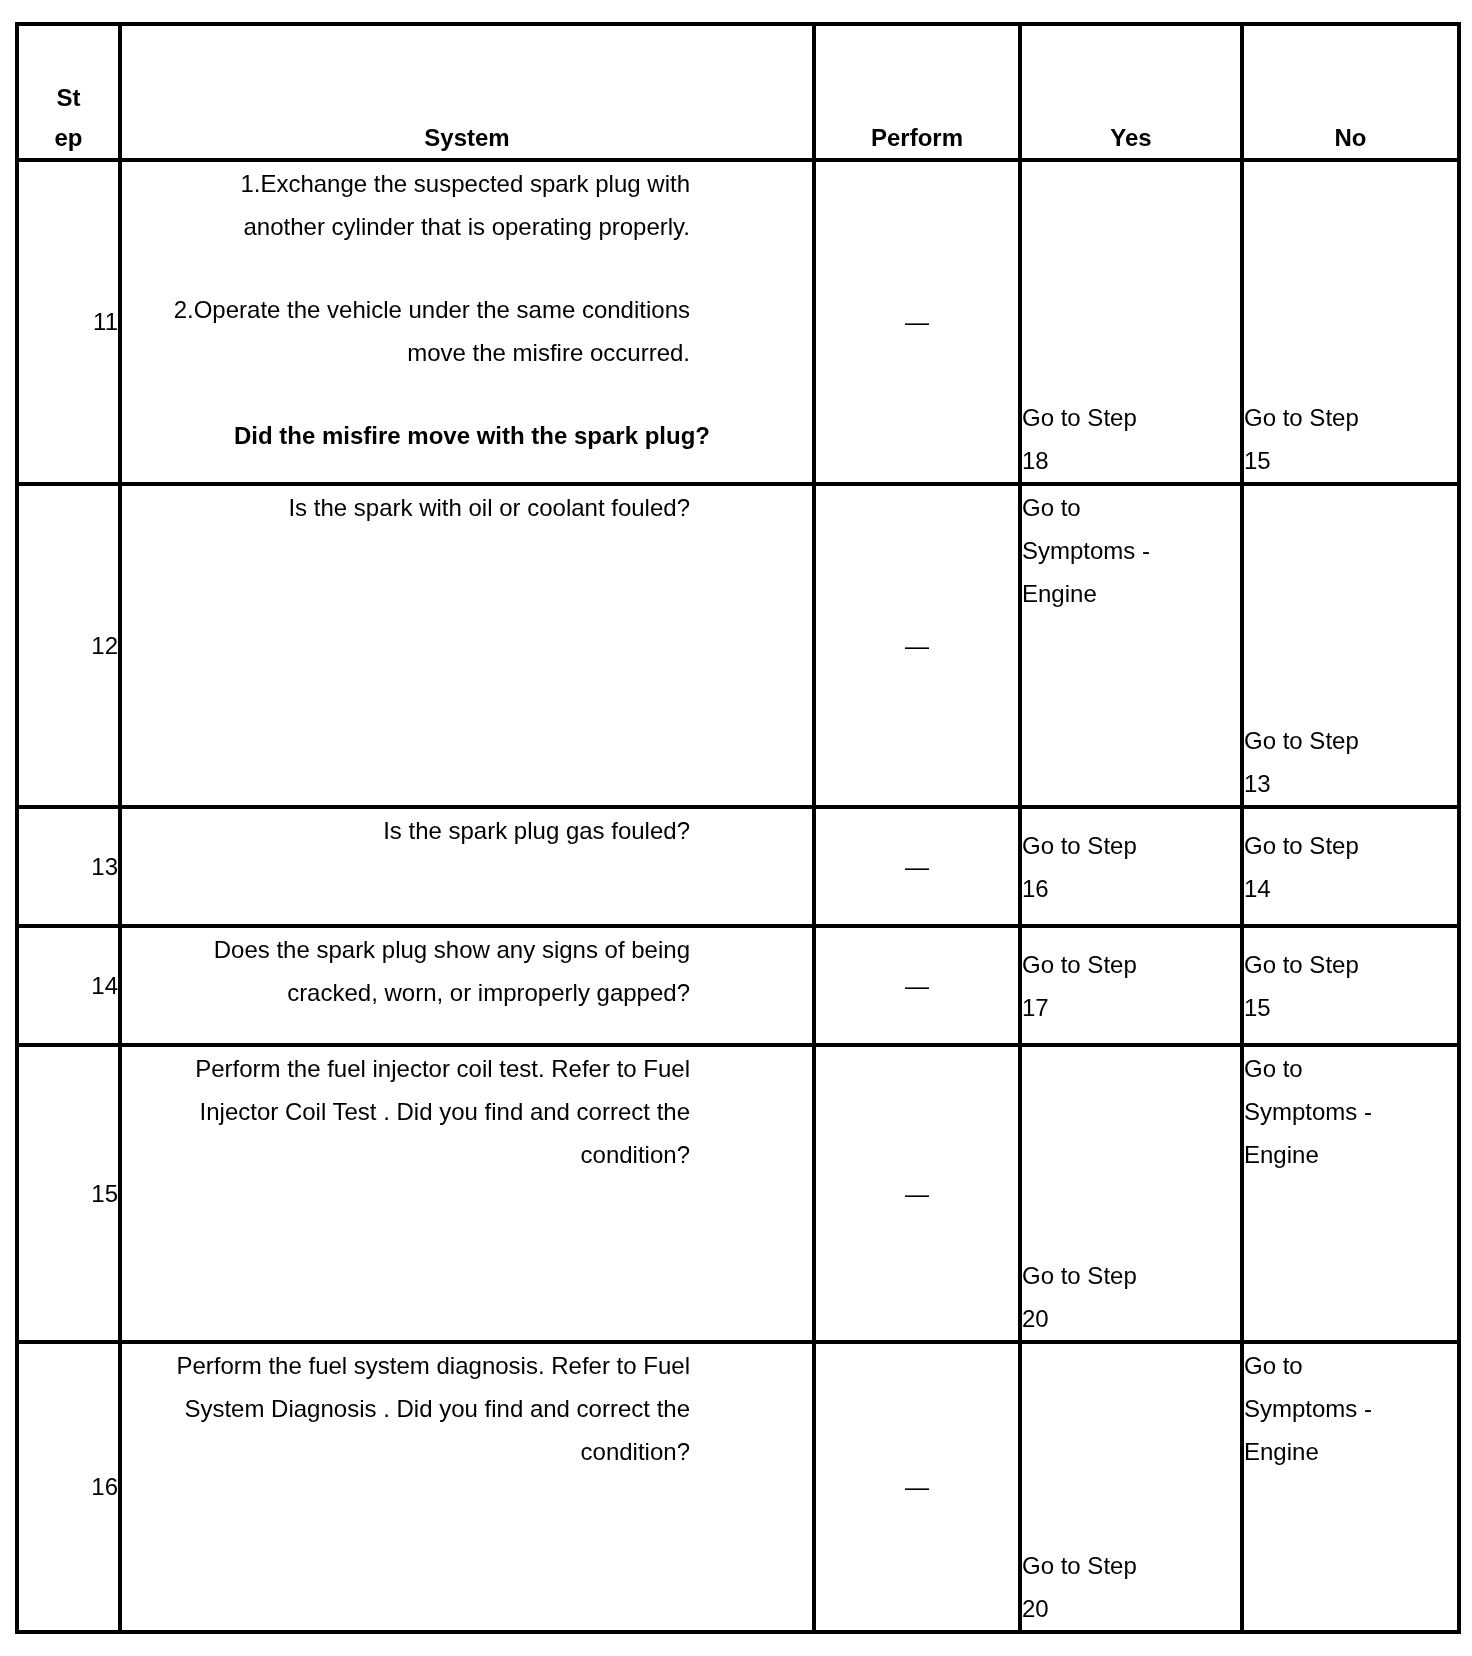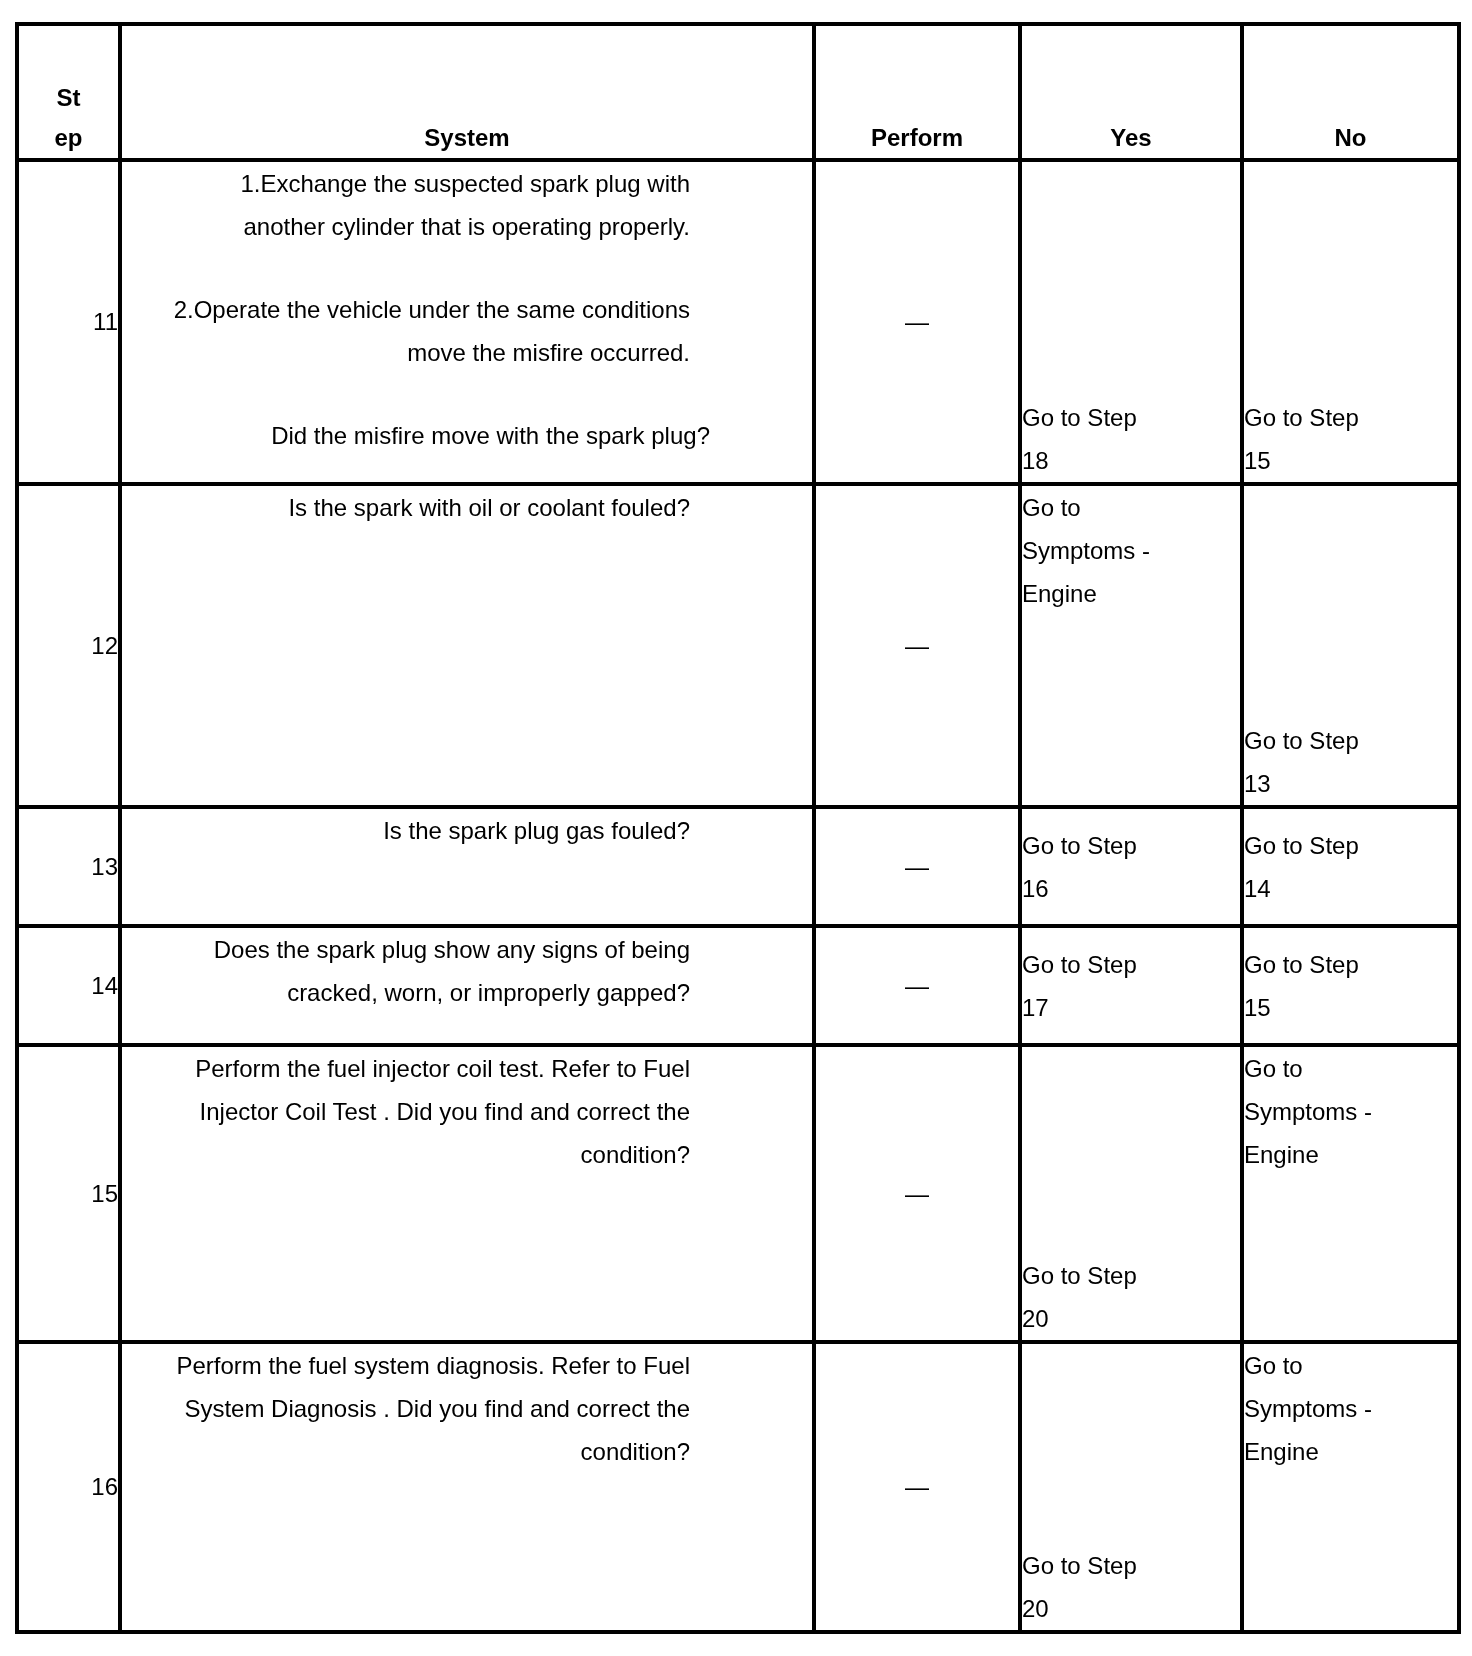--- a/index.html
+++ b/index.html
@@ -43,21 +43,21 @@
   td.action p{
     margin:0 0 40px 8px;
     max-width:560px;
     text-align:right;
   }
   td.action p:last-child{margin-bottom:0;}
   td.action .num{
     display:inline-block;
     width:45px;
   }
-  td.action p.indent{padding-left:20px;}
+  td.action p.indent{padding-left:20px;font-weight:bold;}
   td.values{
     text-align:center;
     vertical-align:middle;
   }
   td.goto{
     text-align:left;
     white-space:pre-line;
     line-height:43px;
   }
   td.vtop{vertical-align:top;padding-top:14px;}

